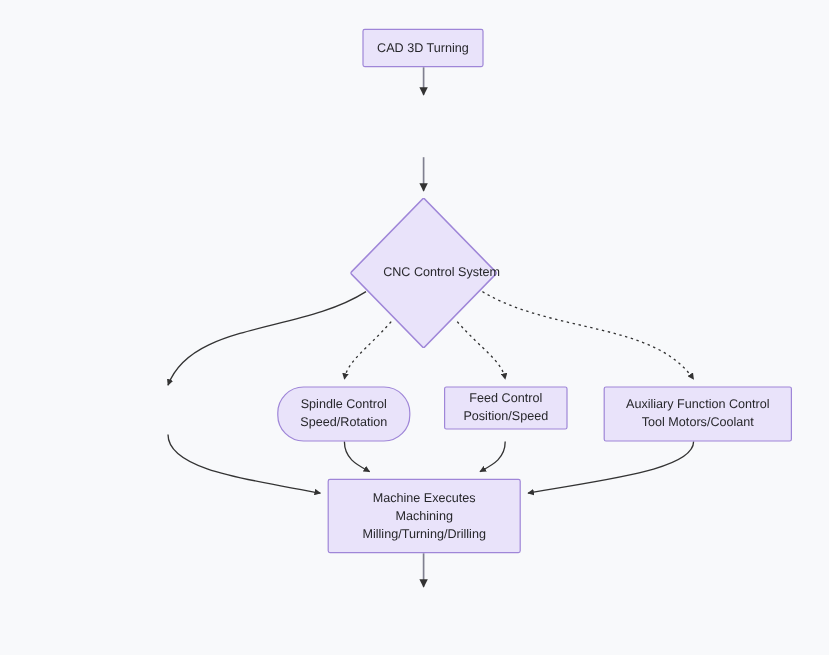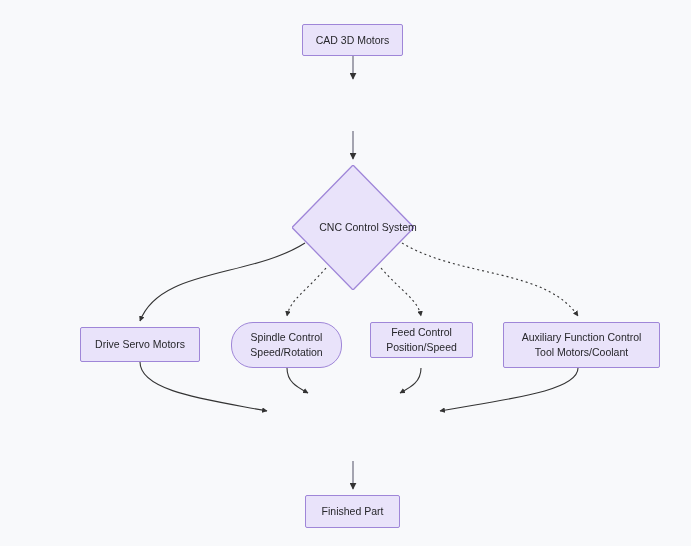--- a/index.html
+++ b/index.html
@@ -111,48 +111,47 @@
     <path d="M 287,368 C 287,383 299,388 308,393" fill="none" stroke="#333333" stroke-width="1.1" marker-end="url(#arrow)"></path>
 
     <path d="M 421,368 C 421,383 409,388 400,393" fill="none" stroke="#333333" stroke-width="1.1" marker-end="url(#arrow)"></path>
 
     <path d="M 578,368 C 578,392 500,400 440,411" fill="none" stroke="#333333" stroke-width="1.1" marker-end="url(#arrow)"></path>
 
     <path d="M 353,461 L 353,489" fill="none" stroke="#808090" stroke-width="1.4" marker-end="url(#arrow)"></path>
   </svg>
 
   <div class="node" id="node-cad">
-    <span class="line">CAD 3D Motors</span>
+    <span class="line">CAD 3D Turning</span>
   </div>
 
 
   <div class="diamond-wrap" id="node-cnc">
     <svg class="diamond-shape" viewBox="0 0 122 125" preserveAspectRatio="none" xmlns="http://www.w3.org/2000/svg">
       <polygon points="61,0 122,62.5 61,125 0,62.5" fill="#e9e3fa" stroke="#9f86d8" stroke-width="1.3"></polygon>
     </svg>
     <span class="diamond-label">CNC Control System</span>
   </div>
 
-  <div class="node" id="node-drive">
-    <span class="line">Drive Servo Motors</span>
-  </div>
 
   <div class="node" id="node-spindle">
     <span class="line">Spindle Control</span>
     <span class="line">Speed/Rotation</span>
   </div>
 
   <div class="node" id="node-feed">
     <span class="line">Feed Control</span>
     <span class="line">Position/Speed</span>
   </div>
 
   <div class="node" id="node-aux">
     <span class="line">Auxiliary Function Control</span>
     <span class="line">Tool Motors/Coolant</span>
   </div>
 
+  <div class="node" id="node-machine">
+    <span class="line">Machine Executes</span>
+    <span class="line">Machining</span>
+    <span class="line">Milling/Turning/Drilling</span>
+  </div>
 
-  <div class="node" id="node-finished">
-    <span class="line">Finished Part</span>
-  </div>
 
 </div>
 
 </body></html>

